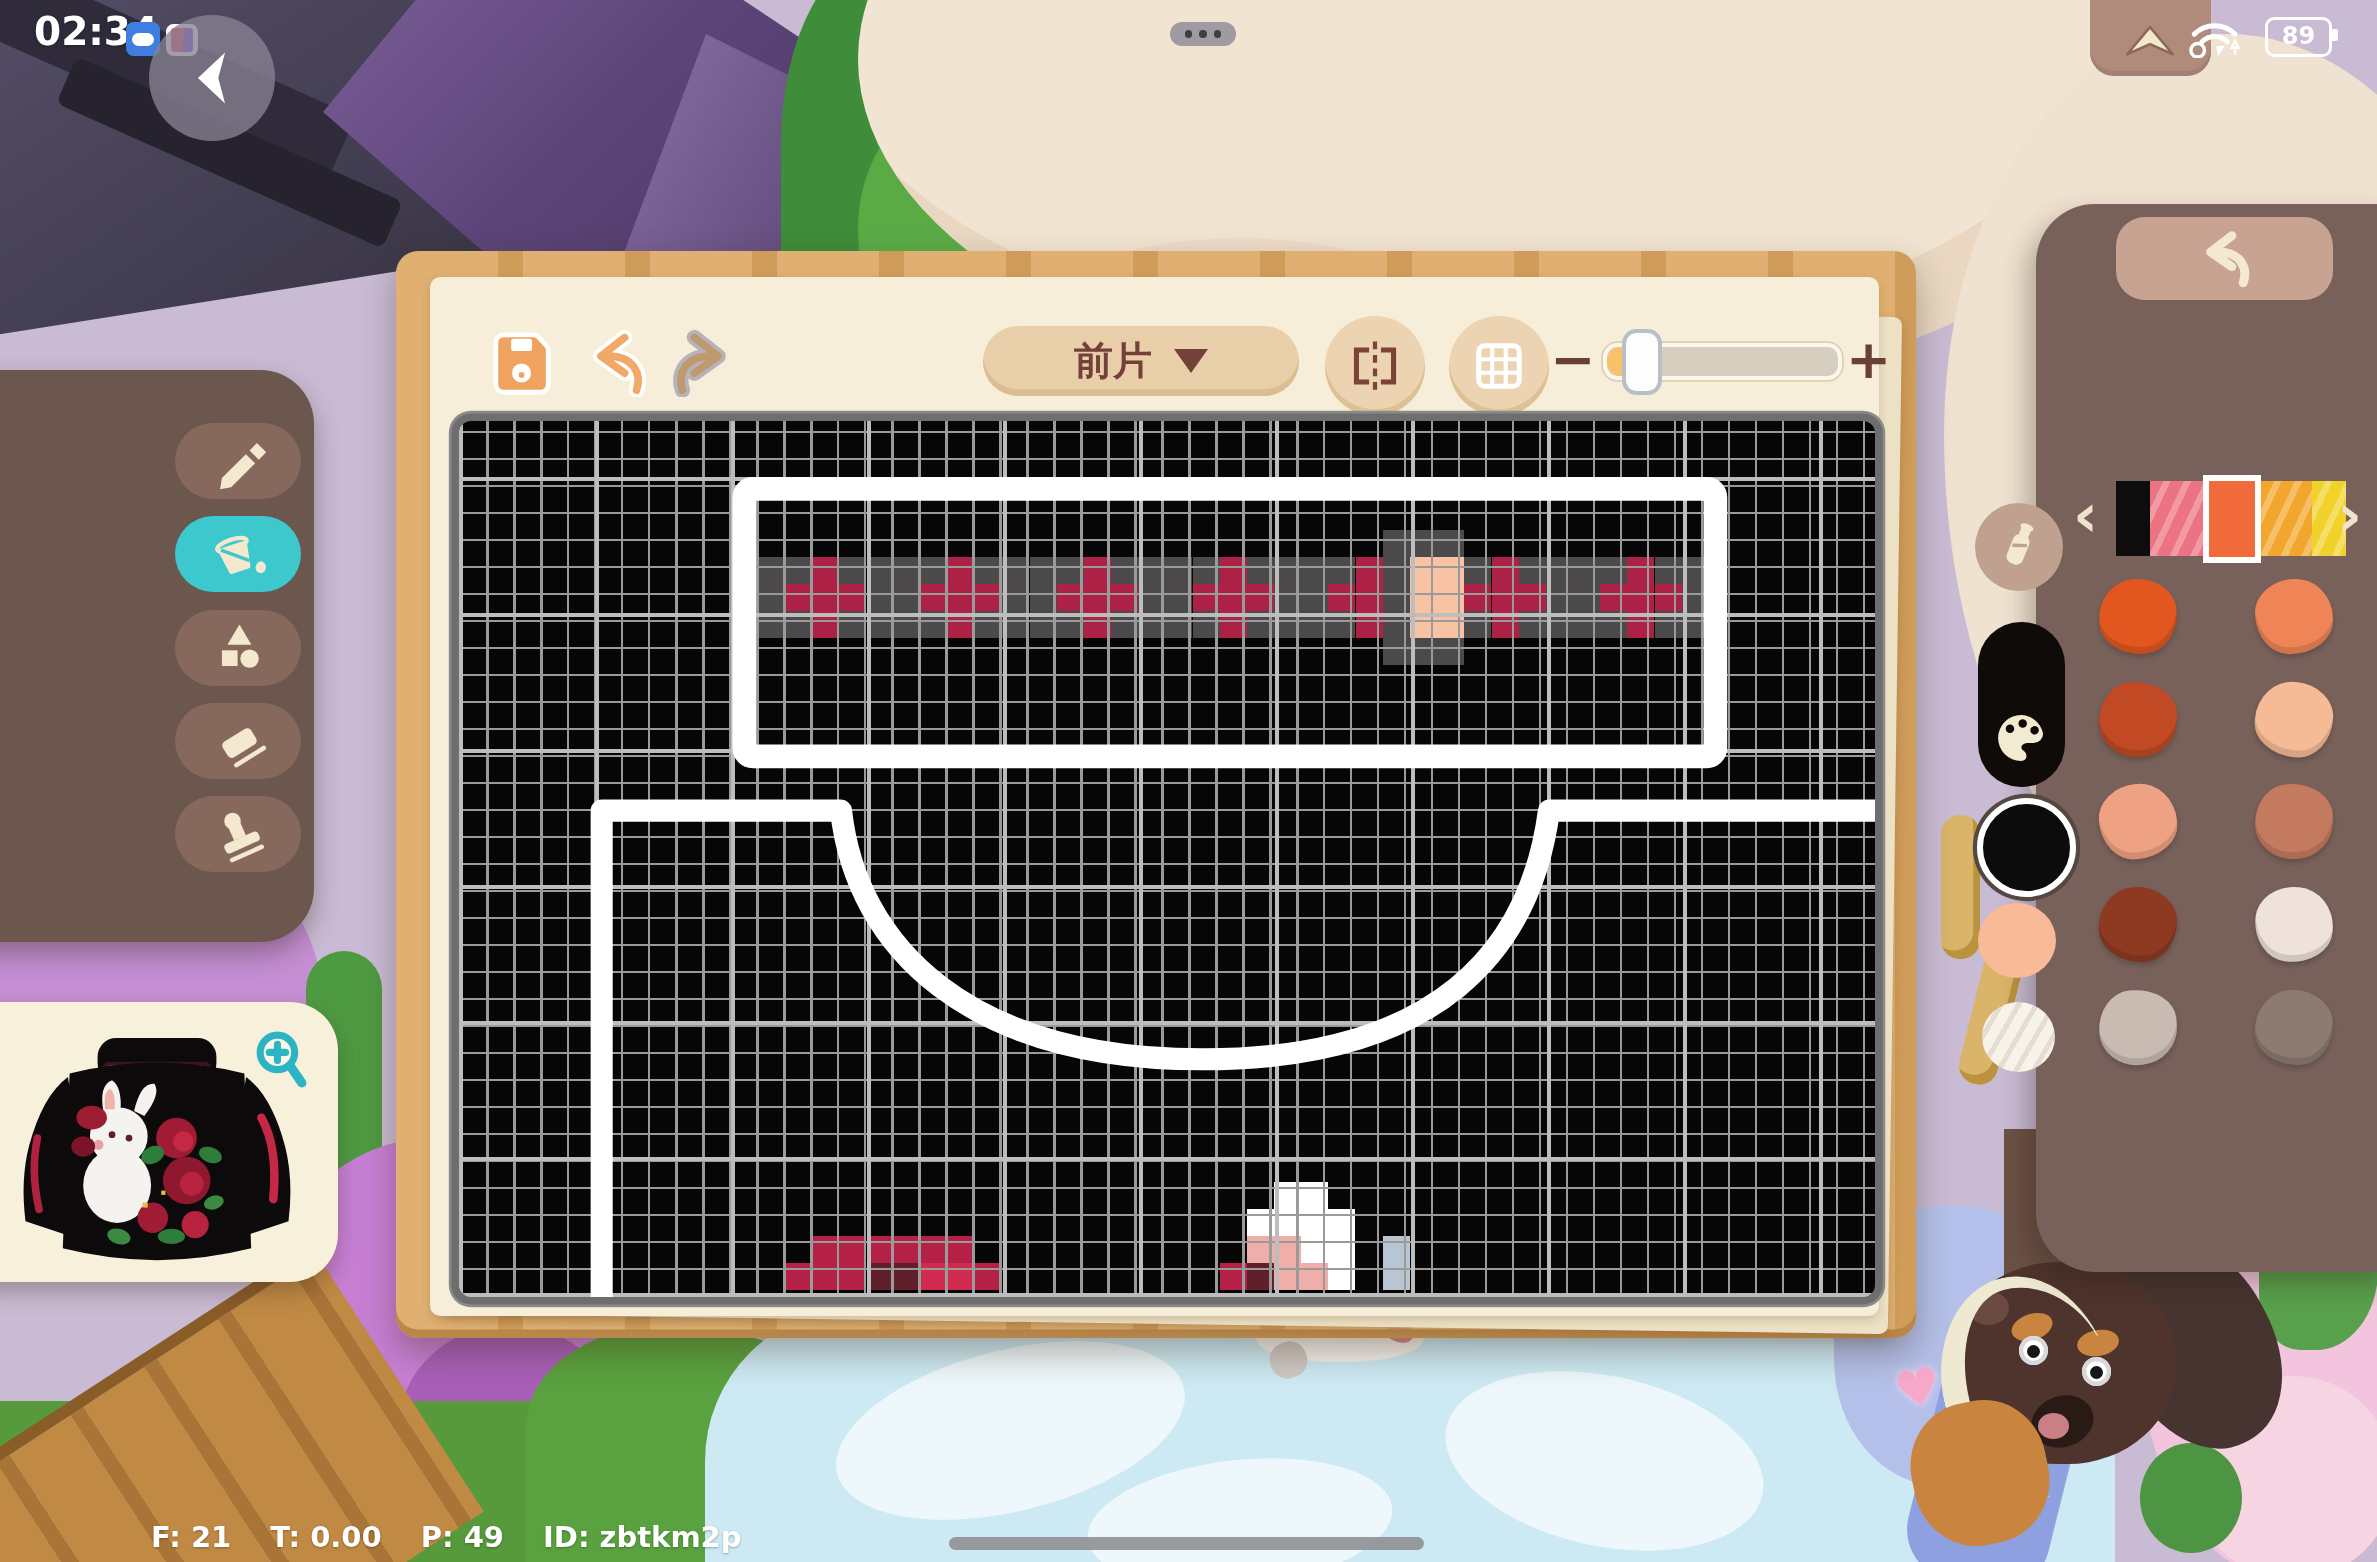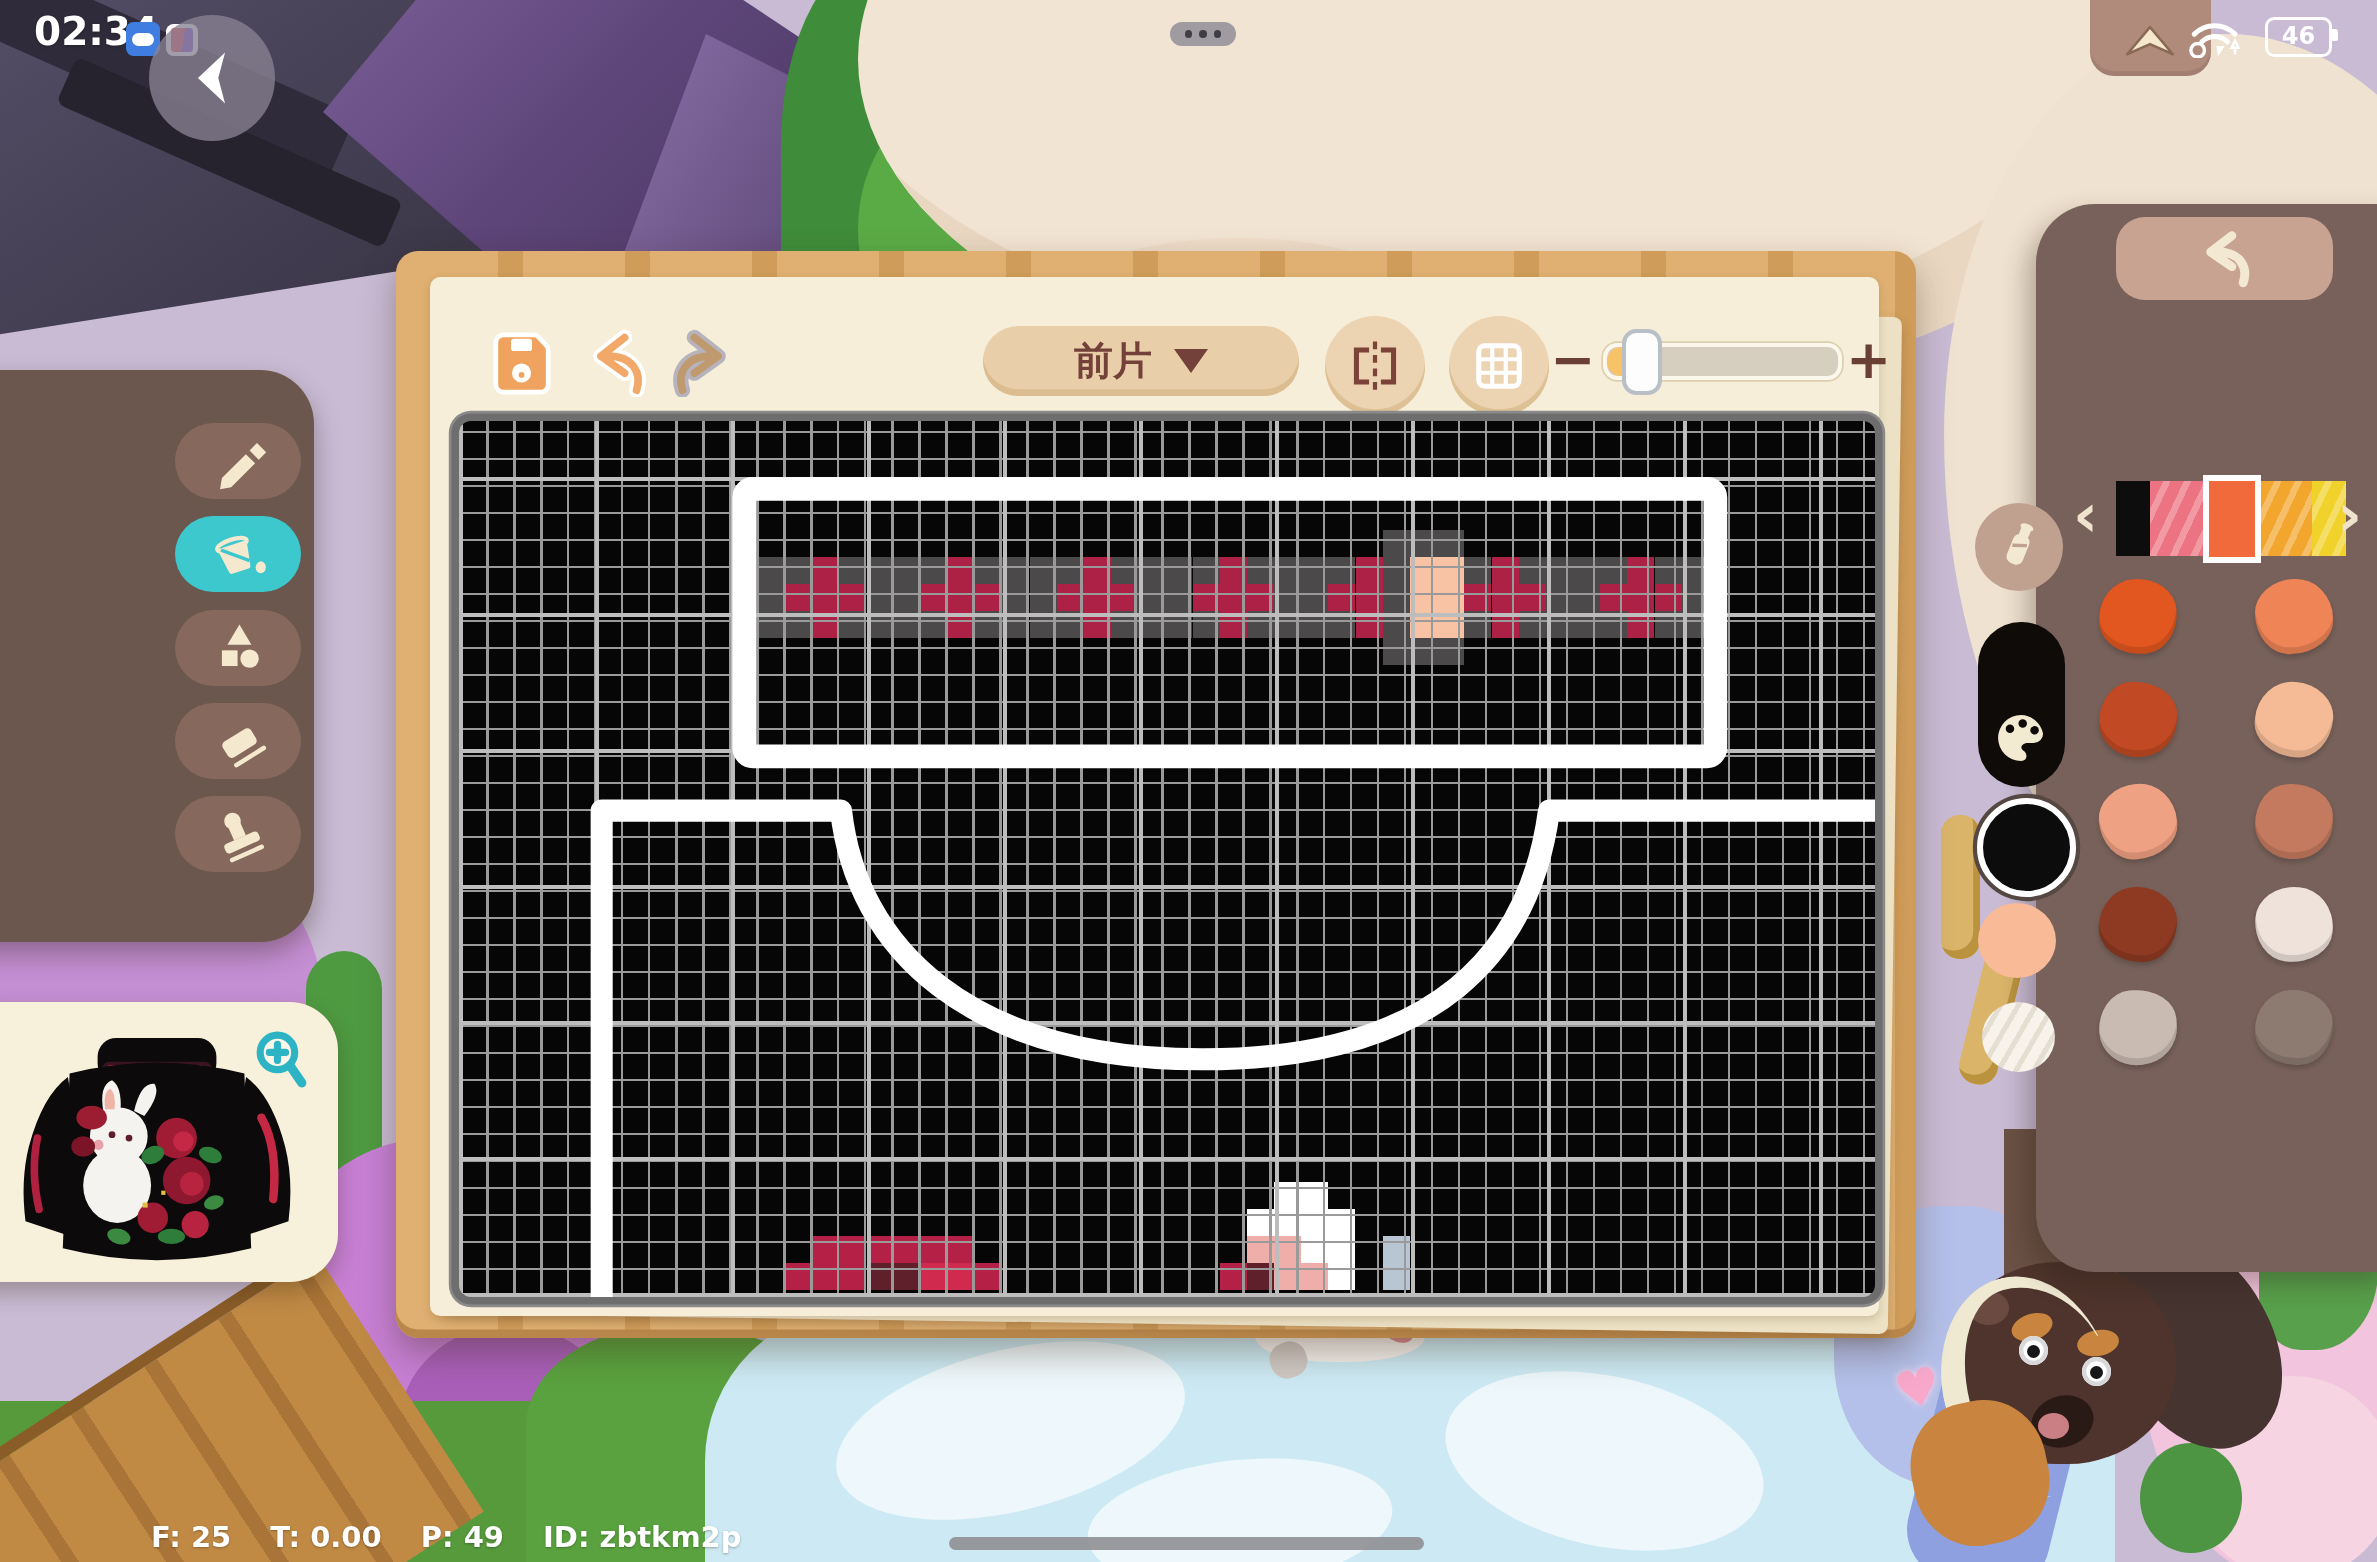--- a/index.html
+++ b/index.html
@@ -551,21 +551,21 @@
     <path d="M12 46 L39 14 L66 46 L39 34 Z" fill="#f5e7cb" stroke="#8a6a56" stroke-width="3" stroke-linejoin="round"></path>
   </svg>
 </div>
 <svg class="abs" style="left:2179px;top:12px;" width="73" height="46" viewBox="0 0 86 54">
   <path d="M18 26 A34 34 0 0 1 66 26" fill="none" stroke="#ffffff" stroke-width="6" stroke-linecap="round"></path>
   <path d="M27 35 A21 21 0 0 1 57 35" fill="none" stroke="#ffffff" stroke-width="6" stroke-linecap="round"></path>
   <circle cx="22" cy="45" r="8" fill="none" stroke="#ffffff" stroke-width="4"></circle>
   <path d="M44 40 l10 0 -8 12 z" fill="#ffffff"></path>
   <path d="M62 42 l4 -8 4 8 z M66 42 v8" stroke="#ffffff" stroke-width="3" fill="none"></path>
 </svg>
-<div class="abs battery"><span>46</span></div>
+<div class="abs battery"><span>89</span></div>
 <div class="abs home-indicator"></div>
 <div id="debug" class="abs debug-bar">
-    <span>F: 25</span>
+    <span>F: 21</span>
     <span>T: 0.00</span>
     <span>P: 49</span>
     <span>ID: zbtkm2p</span>
   </div>
 
 
 </body></html>

